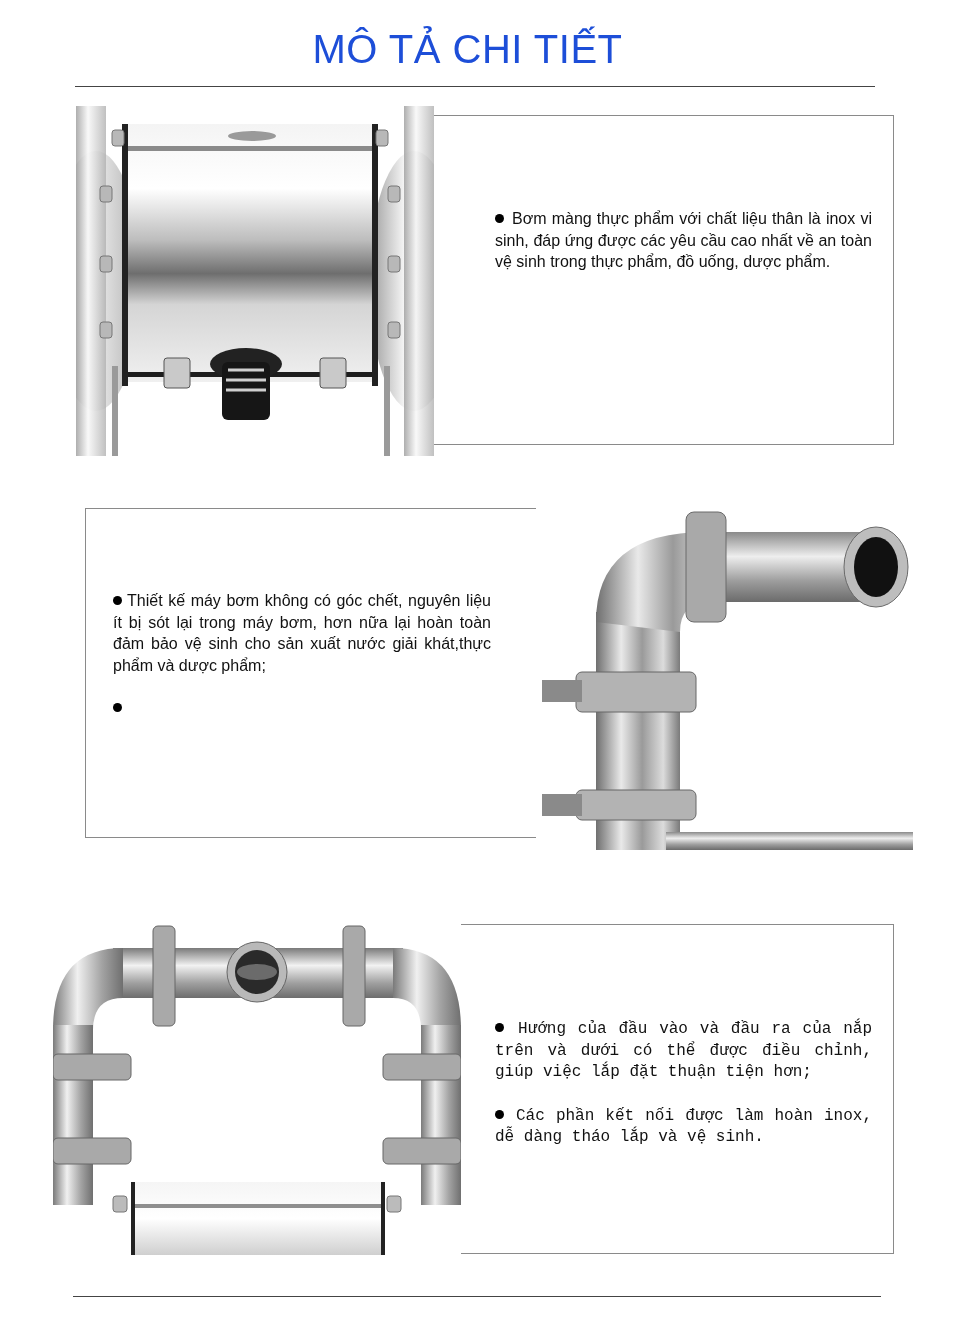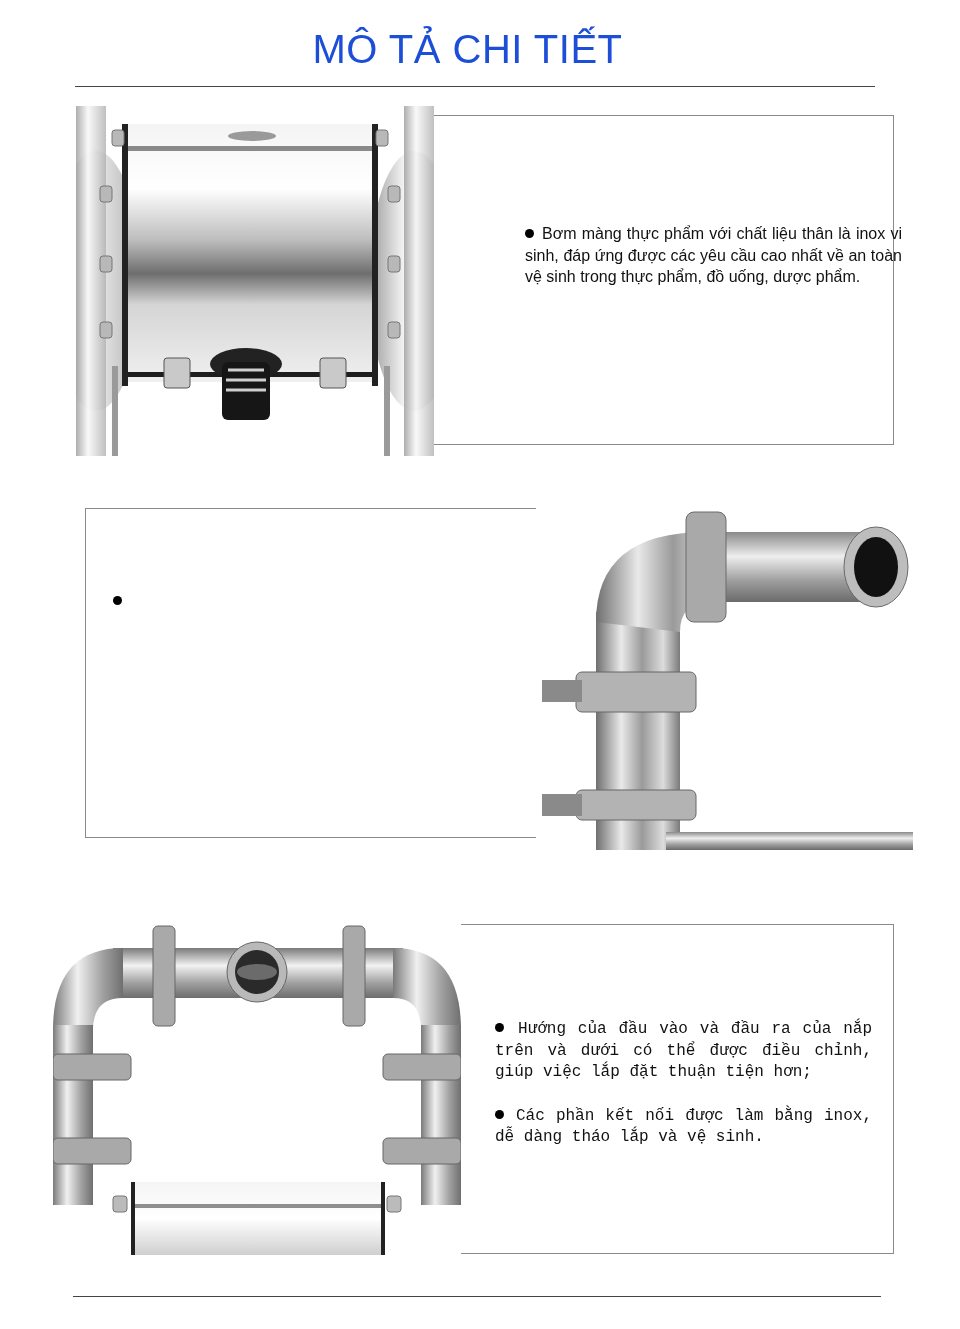--- a/index.html
+++ b/index.html
@@ -75,21 +75,21 @@
     <g stroke="#cfcfcf" stroke-width="3">
       <line x1="152" y1="264" x2="188" y2="264"></line>
       <line x1="150" y1="274" x2="190" y2="274"></line>
       <line x1="150" y1="284" x2="190" y2="284"></line>
     </g>
 
     <rect x="36" y="260" width="6" height="90" fill="#9a9a9a"></rect>
     <rect x="308" y="260" width="6" height="90" fill="#9a9a9a"></rect>
   </svg>
 </div>
-<div class="abs text" style="left:495px; top:223px; width:377px;margin-left:30px;">
+<div class="abs text" style="left:495px; top:208px; width:377px;">
   <p class="para">
     <span class="bullet"></span><span>Bơm màng thực phẩm với chất liệu thân là inox vi sinh, đáp ứng được các yêu cầu cao nhất về an toàn vệ sinh trong thực phẩm, đồ uống, dược phẩm.</span>
   </p>
 </div>
 
 <div class="abs box" style="left:85px; top:508px; width:454px; height:330px;"></div>
 <div class="abs img" style="left:536px; top:492px; width:377px; height:358px; background:#fff;">
   <svg width="377" height="358" viewBox="0 0 377 358">
     <defs>
       <linearGradient id="pipeH" x1="0" y1="0" x2="1" y2="0">
@@ -121,20 +121,23 @@
     <rect x="40" y="180" width="120" height="40" rx="6" fill="#b3b3b3" stroke="#666"></rect>
     <rect x="6" y="188" width="40" height="22" fill="#8a8a8a"></rect>
     <rect x="40" y="298" width="120" height="30" rx="6" fill="#b3b3b3" stroke="#666"></rect>
     <rect x="6" y="302" width="40" height="22" fill="#8a8a8a"></rect>
 
     <rect x="130" y="340" width="247" height="18" fill="url(#pipeV)"></rect>
   </svg>
 </div>
 <div class="abs text" style="left:113px; top:590px; width:378px;">
   <p class="para">
+    <span class="bullet" style="margin-right:5px;"></span><span>Thiết kế máy bơm không có góc chết, nguyên liệu ít bị sót lại trong máy bơm, hơn nữa lại hoàn toàn đảm bảo vệ sinh cho sản xuất nước giải khát,thực phẩm và dược phẩm;</span>
+  </p>
+  <p class="para">
     <span class="bullet" style="margin-right:5px;"></span>
   </p>
 </div>
 
 <div class="abs box" style="left:459px; top:924px; width:435px; height:330px;"></div>
 <div class="abs img" style="left:53px; top:920px; width:408px; height:335px; background:#fff;">
   <svg width="408" height="335" viewBox="0 0 408 335">
     <defs>
       <linearGradient id="tubeV" x1="0" y1="0" x2="0" y2="1">
         <stop offset="0" stop-color="#7a7a7a"></stop>
@@ -182,17 +185,17 @@
     <rect x="82" y="284" width="246" height="4" fill="#8f8f8f"></rect>
     <rect x="60" y="276" width="14" height="16" rx="3" fill="#bbb" stroke="#777"></rect>
     <rect x="334" y="276" width="14" height="16" rx="3" fill="#bbb" stroke="#777"></rect>
   </svg>
 </div>
 <div class="abs text" style="left:495px; top:1019px; width:377px;font-family:Liberation Mono, monospace;">
   <p class="para" style="margin-bottom:22px;">
     <span class="bullet" style="margin-right:14px;"></span><span>Hướng của đầu vào và đầu ra của nắp trên và dưới có thể được điều chỉnh, giúp việc lắp đặt thuận tiện hơn;</span>
   </p>
   <p class="para">
-    <span class="bullet" style="margin-right:12px;"></span><span>Các phần kết nối  được làm bằng inox, dễ dàng tháo lắp và vệ sinh.</span>
+    <span class="bullet" style="margin-right:12px;"></span><span>Các phần kết nối  được làm hoàn inox, dễ dàng tháo lắp và vệ sinh.</span>
   </p>
 </div>
 
 <div class="abs rule" style="left:73px; top:1296px; width:808px;"></div>
 
 </body></html>

